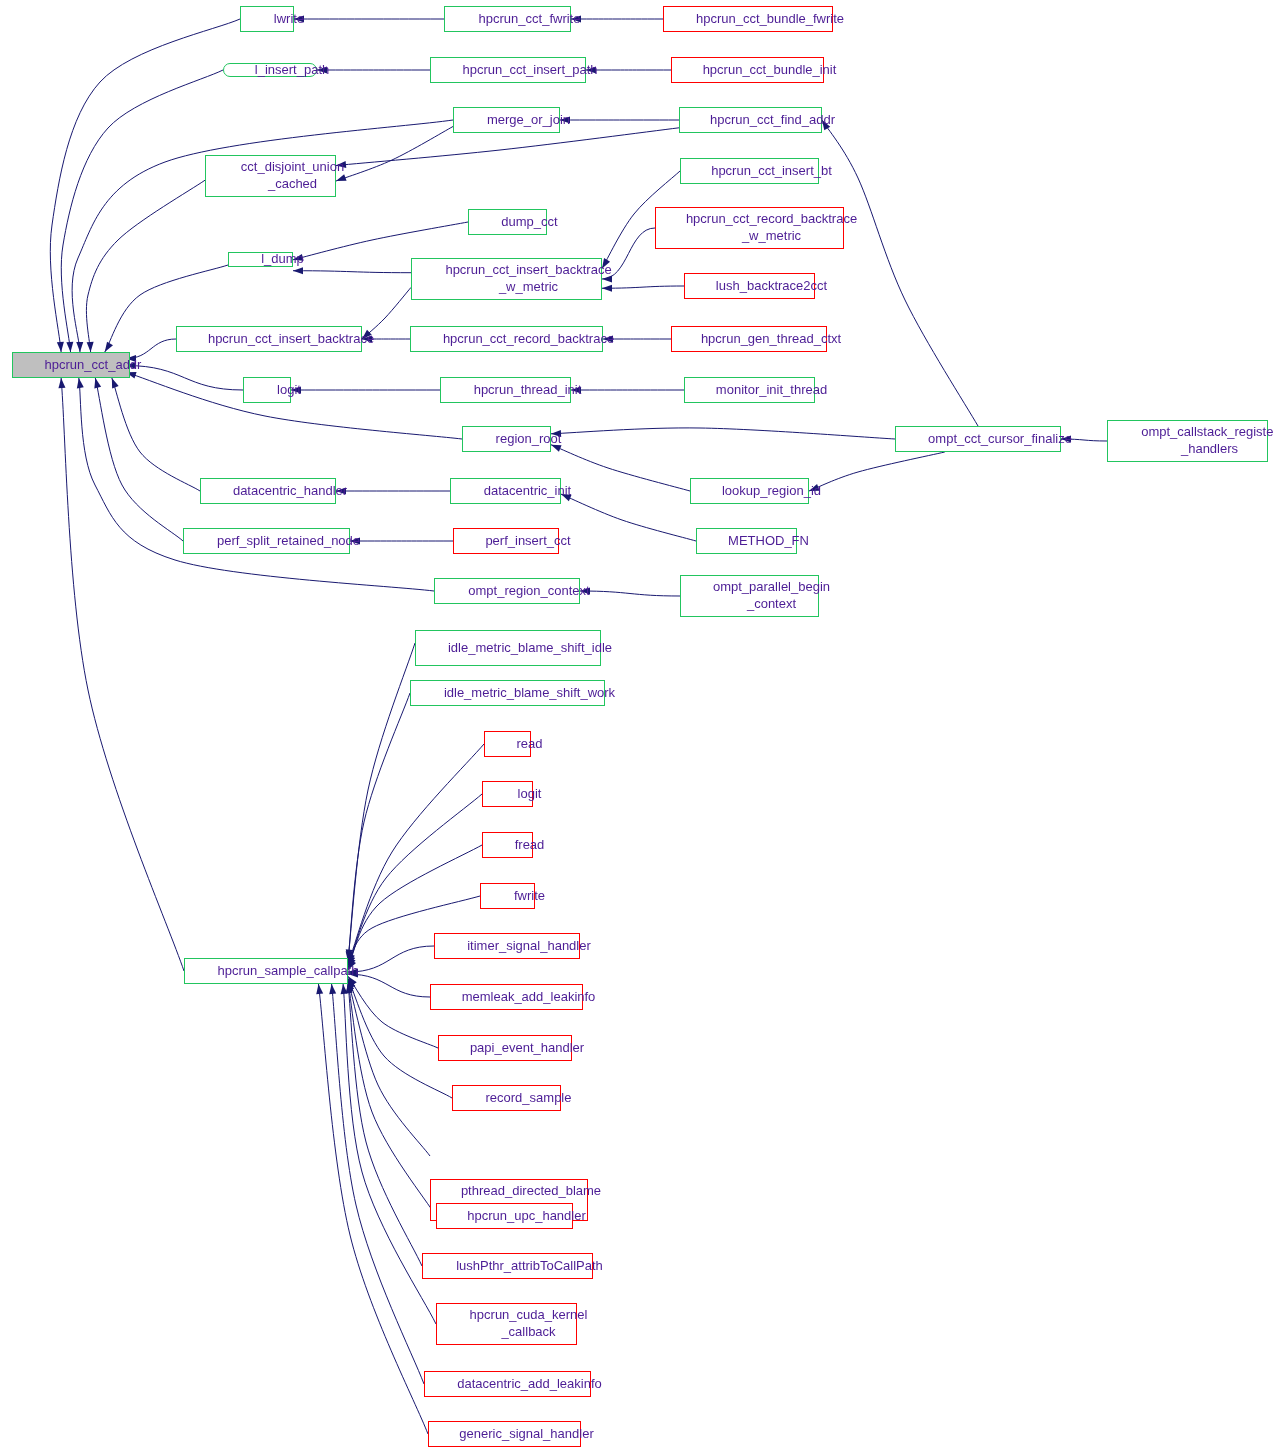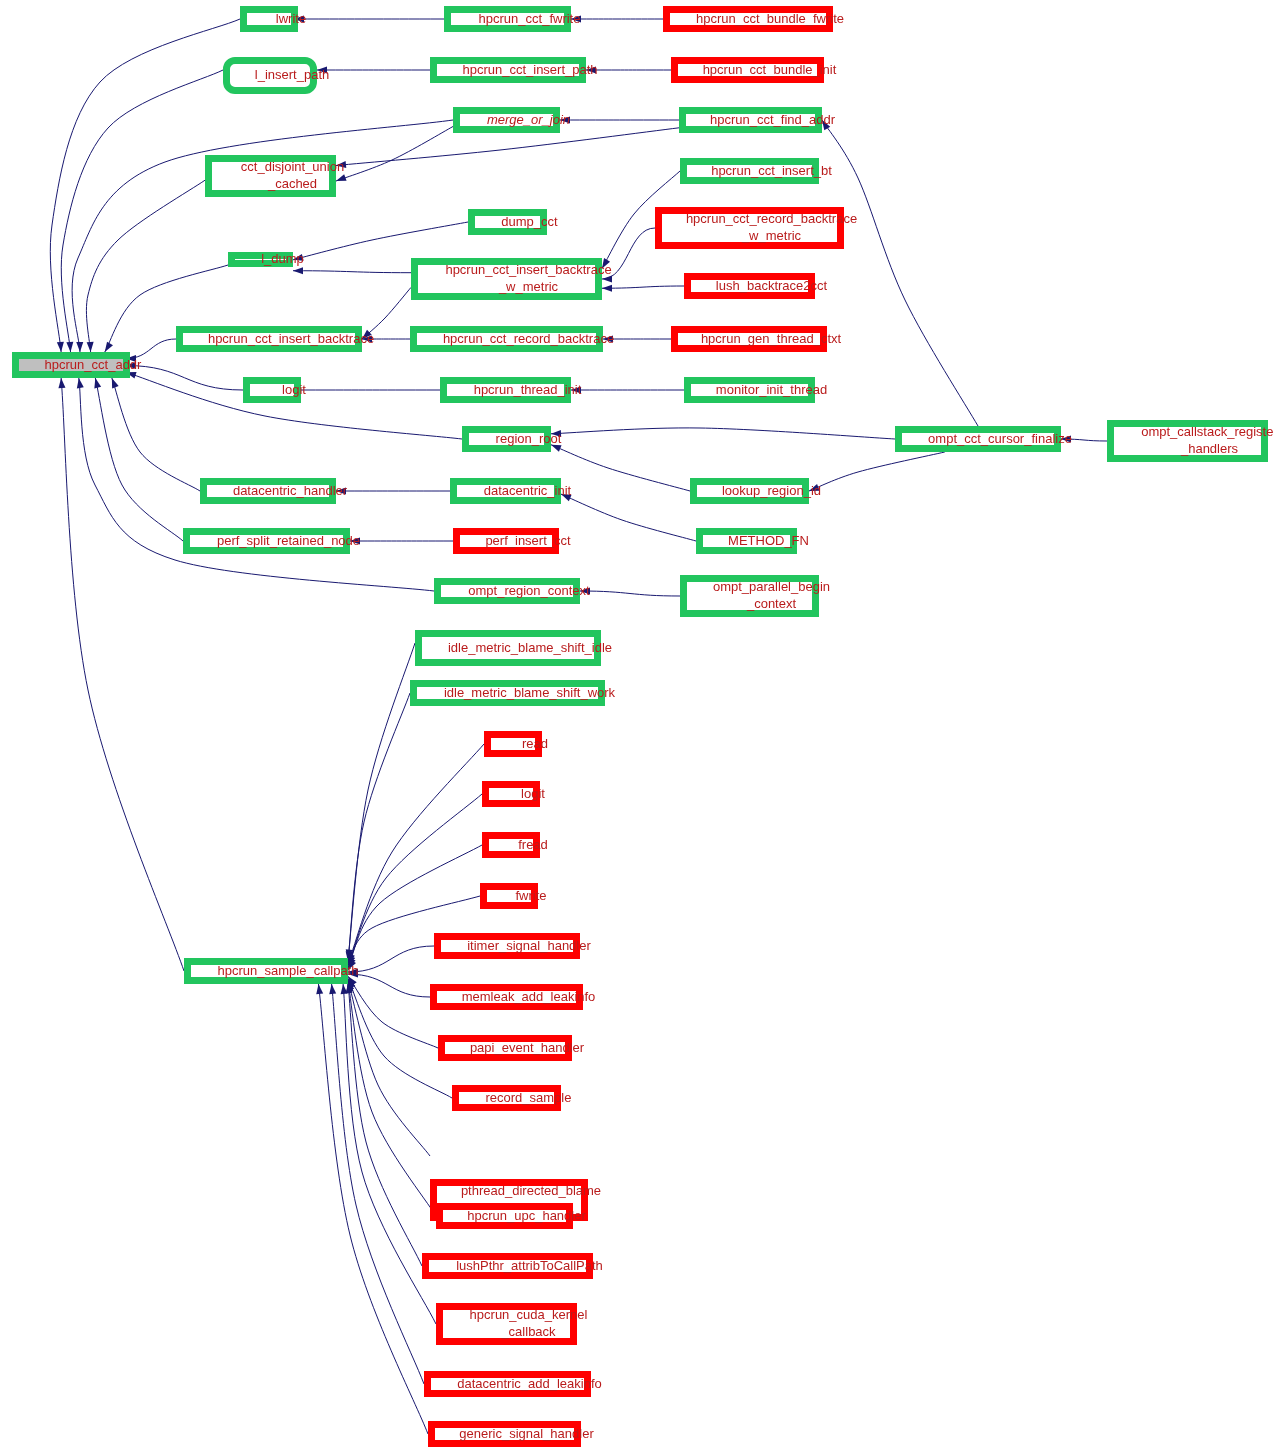--- a/index.html
+++ b/index.html
@@ -15,23 +15,23 @@
     overflow: hidden;
   }
   #edge-layer {
     position: absolute;
     left: 0;
     top: 0;
   }
   .node {
     position: absolute;
     box-sizing: border-box;
-    border: 7px solid #22c55e;
+    border: 1px solid #22c55e;
     background: #ffffff;
-    color: #b91c1c;
+    color: #4c1d95;
     display: flex;
     align-items: center;
     justify-content: center;
     text-align: center;
     font-size: 13px;
     line-height: 1.3;
     white-space: pre-line;
     cursor: pointer;
     padding-left: 44px;
   }
@@ -151,24 +151,24 @@
       <path d="M343.08,984L347.5637343996314,993.5992773599663L340.59891562022284,994.3002048669154Z" class="edge-arrow" fill="#191970"></path>
       <path d="M424,1384C412.6666666666667,1354.1666666666667 371.4,1271.6666666666667 356,1205C340.6,1138.3333333333333 335.6666666666667,1020.8333333333334 331.6,984" class="edge-path" stroke="#191970"></path>
       <path d="M331.6,984L336.1762650991403,993.5555113804751L329.2185431253123,994.3236942590336Z" class="edge-arrow" fill="#191970"></path>
       <path d="M428,1434C415,1400.8333333333333 368.25333333333333,1310 350,1235C331.74666666666667,1160 323.73333333333335,1025.8333333333333 318.48,984" class="edge-path" stroke="#191970"></path>
       <path d="M318.48,984L323.19871593194813,993.4859749079143L316.25326574142053,994.3581684935933Z" class="edge-arrow" fill="#191970"></path>
     </svg>
 <div class="node focus" style="left: 12px; top: 352px; width: 118px; height: 26px;">hpcrun_cct_addr</div>
     <div class="node " style="left: 240px; top: 6px; width: 54px; height: 26px;">lwrite</div>
     <div class="node " style="left: 444px; top: 6px; width: 127px; height: 26px;">hpcrun_cct_fwrite</div>
     <div class="node red" style="left: 663px; top: 6px; width: 170px; height: 26px;">hpcrun_cct_bundle_fwrite</div>
-    <div class="node " style="left: 223px; top: 57px; width: 94px; height: 37px; border-radius: 12px;">l_insert_path</div>
+    <div class="node " style="left: 223px; top: 63px; width: 94px; height: 14px; border-radius: 12px;">l_insert_path</div>
     <div class="node " style="left: 430px; top: 57px; width: 156px; height: 26px;">hpcrun_cct_insert_path</div>
     <div class="node red" style="left: 671px; top: 57px; width: 153px; height: 26px;">hpcrun_cct_bundle_init</div>
-    <div class="node " style="left: 453px; top: 107px; width: 107px; height: 26px; font-style: italic;">merge_or_join</div>
+    <div class="node " style="left: 453px; top: 107px; width: 107px; height: 26px;">merge_or_join</div>
     <div class="node " style="left: 679px; top: 107px; width: 143px; height: 26px;">hpcrun_cct_find_addr</div>
     <div class="node " style="left: 205px; top: 155px; width: 131px; height: 42px;">cct_disjoint_union
 _cached</div>
     <div class="node " style="left: 680px; top: 158px; width: 139px; height: 26px;">hpcrun_cct_insert_bt</div>
     <div class="node " style="left: 468px; top: 209px; width: 79px; height: 26px;">dump_cct</div>
     <div class="node red" style="left: 655px; top: 207px; width: 189px; height: 42px;">hpcrun_cct_record_backtrace
 _w_metric</div>
     <div class="node " style="left: 228px; top: 252px; width: 65px; height: 15px;">l_dump</div>
     <div class="node " style="left: 411px; top: 258px; width: 191px; height: 42px;">hpcrun_cct_insert_backtrace
 _w_metric</div>

